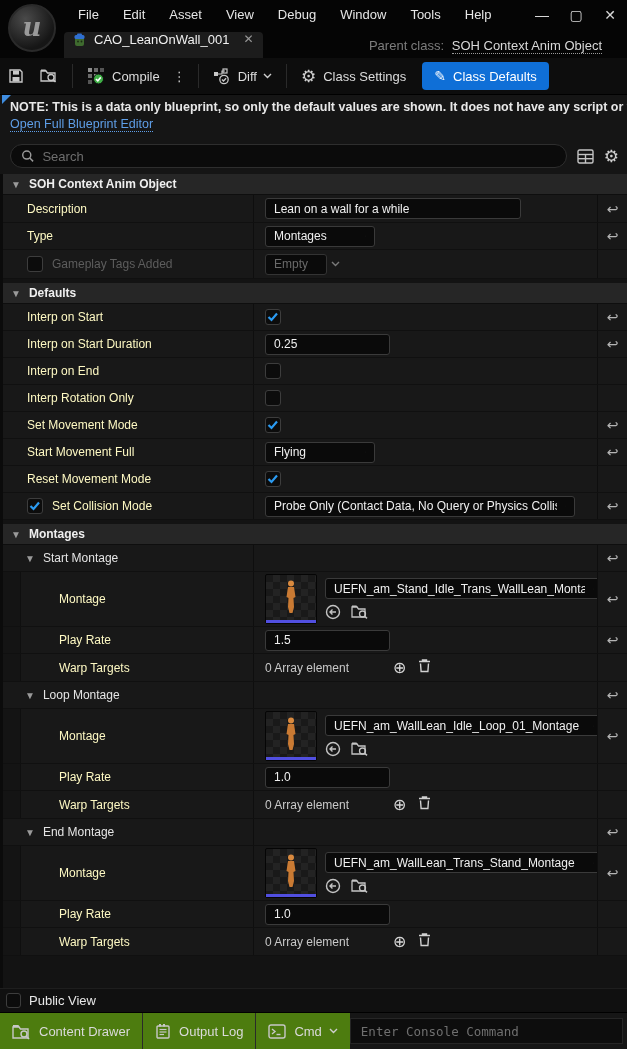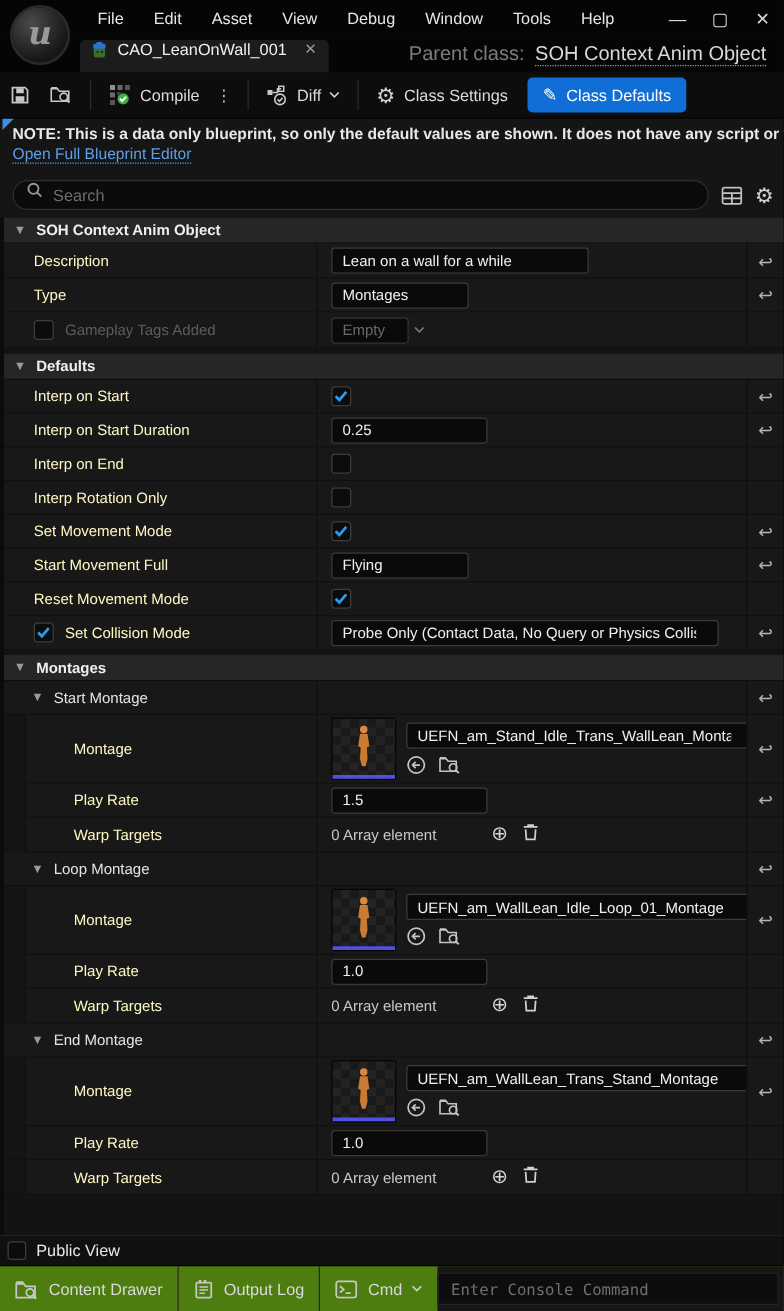--- a/index.html
+++ b/index.html
@@ -17,21 +17,21 @@
   .menu-item { font-size:13px; color:#e6e6e6; padding:0 12px; line-height:30px; cursor:default; }
   .win-controls { margin-left:auto; display:flex; align-items:center; }
   .win-btn { width:34px; text-align:center; color:#d8d8d8; font-size:14px; line-height:30px; }
 
   
   .tabbar { height:28px; background:#050505; display:flex; align-items:flex-end; flex:0 0 auto; }
   .tab { margin-left:64px; height:26px; background:#1c1c1c; border-radius:4px 4px 0 0; display:flex; padding:0 10px 0 8px; }
   .tab-icon { width:15px; height:15px; margin-right:7px; }
   .tab-label { font-size:13px; color:#f0f0f0; }
   .tab-close { margin-left:14px; color:#9a9a9a; font-size:12px; }
-  .parentclass { margin-left:auto; margin-bottom:5px; padding-right:14px; font-size:16px; }
+  .parentclass { margin-left:auto; margin-bottom:5px; padding-right:25px; font-size:13px; }
   .parentclass .pc-label { color:#7d7d7d; }
   .parentclass .pc-value { color:#d9d9d9; border-bottom:1px dotted #9a9a9a; margin-left:4px; }
 
   
   .toolbar { height:37px; background:#0d0d0d; display:flex; align-items:center; flex:0 0 auto; border-bottom:1px solid #000; }
   .tb-group { display:flex; align-items:center; height:100%; }
   .tb-sep { width:1px; height:24px; background:#2a2a2a; margin:0 6px; }
   .tb-btn { display:flex; align-items:center; padding:0 8px; height:28px; border-radius:4px; color:#dcdcdc; font-size:13px; }
   .tb-btn svg, .tb-btn .glyph { flex:0 0 auto; }
   .tb-label { margin-left:7px; }
@@ -42,21 +42,21 @@
   .chev { display:inline-block; margin-left:6px; }
 
   
   .notebar { position:relative; background:#151515; padding:5px 0 6px 10px; flex:0 0 auto; }
   .note-corner { position:absolute; left:2px; top:0; width:0; height:0; border-top:9px solid #3f8de0; border-right:9px solid transparent; }
   .note-text { font-size:12.5px; font-weight:bold; color:#e8e8e8; white-space:nowrap; overflow:hidden; }
   .note-link { font-size:12.5px; color:#5f9fe8; border-bottom:1px dotted #5f9fe8; display:inline-block; margin-top:2px; }
 
   
   .searchrow { display:flex; align-items:center; padding:6px 8px 6px 10px; background:#151515; flex:0 0 auto; }
-  .searchbox { flex:1; height:24px; background:#0b0b0b; border:1px solid #2e2e2e; border-radius:12px; display:flex; padding:0 10px; }
+  .searchbox { flex:1; height:24px; background:#0b0b0b; border:1px solid #2e2e2e; border-radius:12px; display:flex; align-items:center; padding:0 10px; }
   .searchbox input { background:transparent; border:none; outline:none; color:#d0d0d0; font-size:13px; width:100%; font-family:"Liberation Sans", sans-serif; }
   .searchbox input::placeholder { color:#6e6e6e; }
   .search-glyph { margin-right:8px; display:flex; }
   .searchrow .side-icon { margin-left:10px; display:flex; }
 
   
   .details { flex:1 1 auto; background:#131313; border-left:3px solid #0b0b0b; overflow:hidden; display:flex; flex-direction:column; }
   .sec-header { height:21px; background:#262626; display:flex; align-items:center; padding-left:8px; border-bottom:1px solid #0e0e0e; flex:0 0 auto; }
   .sec-header.gap { margin-top:4px; }
   .sec-arrow { color:#9a9a9a; font-size:10px; margin-right:8px; }
@@ -71,21 +71,21 @@
   .value-cell { flex:1 1 auto; border-left:1px solid #0e0e0e; display:flex; align-items:center; padding-left:11px; overflow:hidden; }
   .revert-cell { width:30px; flex:0 0 auto; border-left:1px solid #0e0e0e; display:flex; align-items:center; justify-content:center; }
   .revert-glyph { color:#b5b5b5; font-size:14px; }
 
   .chk { width:16px; height:16px; background:#0c0c0c; border:1px solid #3d3d3d; border-radius:3px; display:flex; align-items:center; justify-content:center; flex:0 0 auto; }
   .chk.small { width:15px; height:15px; }
   .chk svg { display:block; }
   .chk-pre { margin-right:9px; }
 
   .field { height:21px; background:#0a0a0a; border:1px solid #3a3a3a; border-radius:3px; display:flex; align-items:center; padding:0 8px; font-size:12px; color:#f0f0f0; }
-  .field.text { width:206px; }
+  .field.text { width:256px; }
   .field.num { width:125px; }
   .dropdown { height:21px; background:#0a0a0a; border:1px solid #3a3a3a; border-radius:3px; display:flex; align-items:center; padding:0 8px; font-size:12px; color:#f0f0f0; }
   .dropdown .dd-text { white-space:nowrap; overflow:hidden; }
   .dropdown .chev { margin-left:auto; padding-left:8px; }
   .dd-sm { width:110px; }
   .dd-wide { width:310px; }
   .dd-empty { width:62px; border-color:#333; color:#6a6a6a; }
   .empty-chev { margin-left:4px; display:flex; align-items:center; }
 
   .montage-val { display:flex; align-items:center; gap:8px; }

